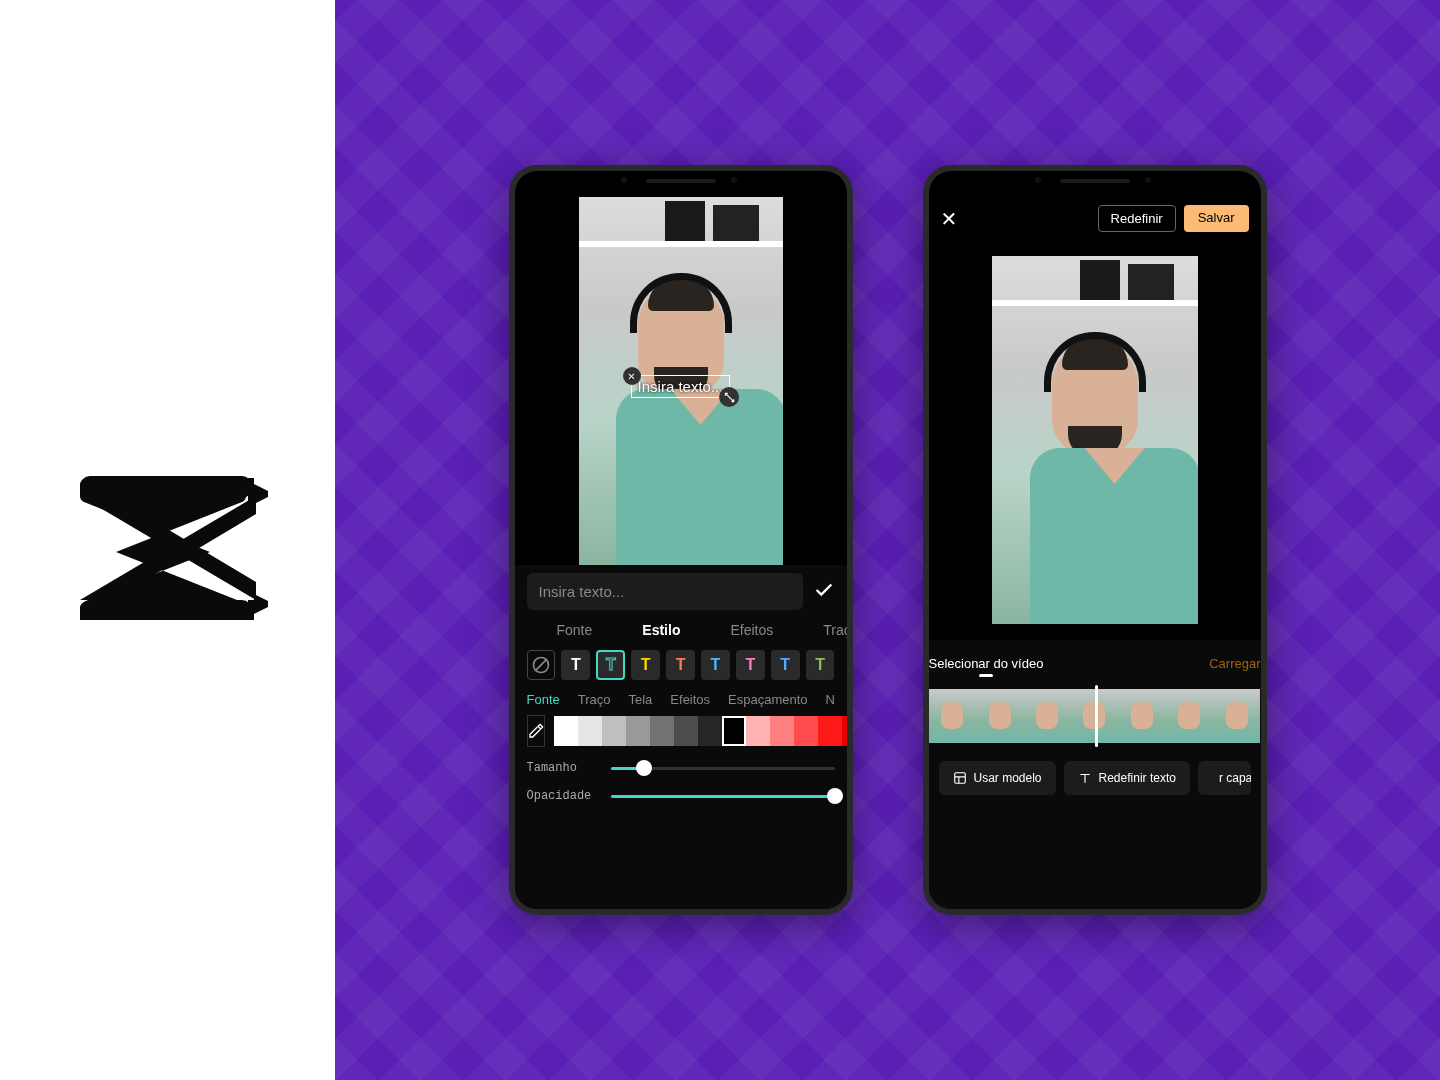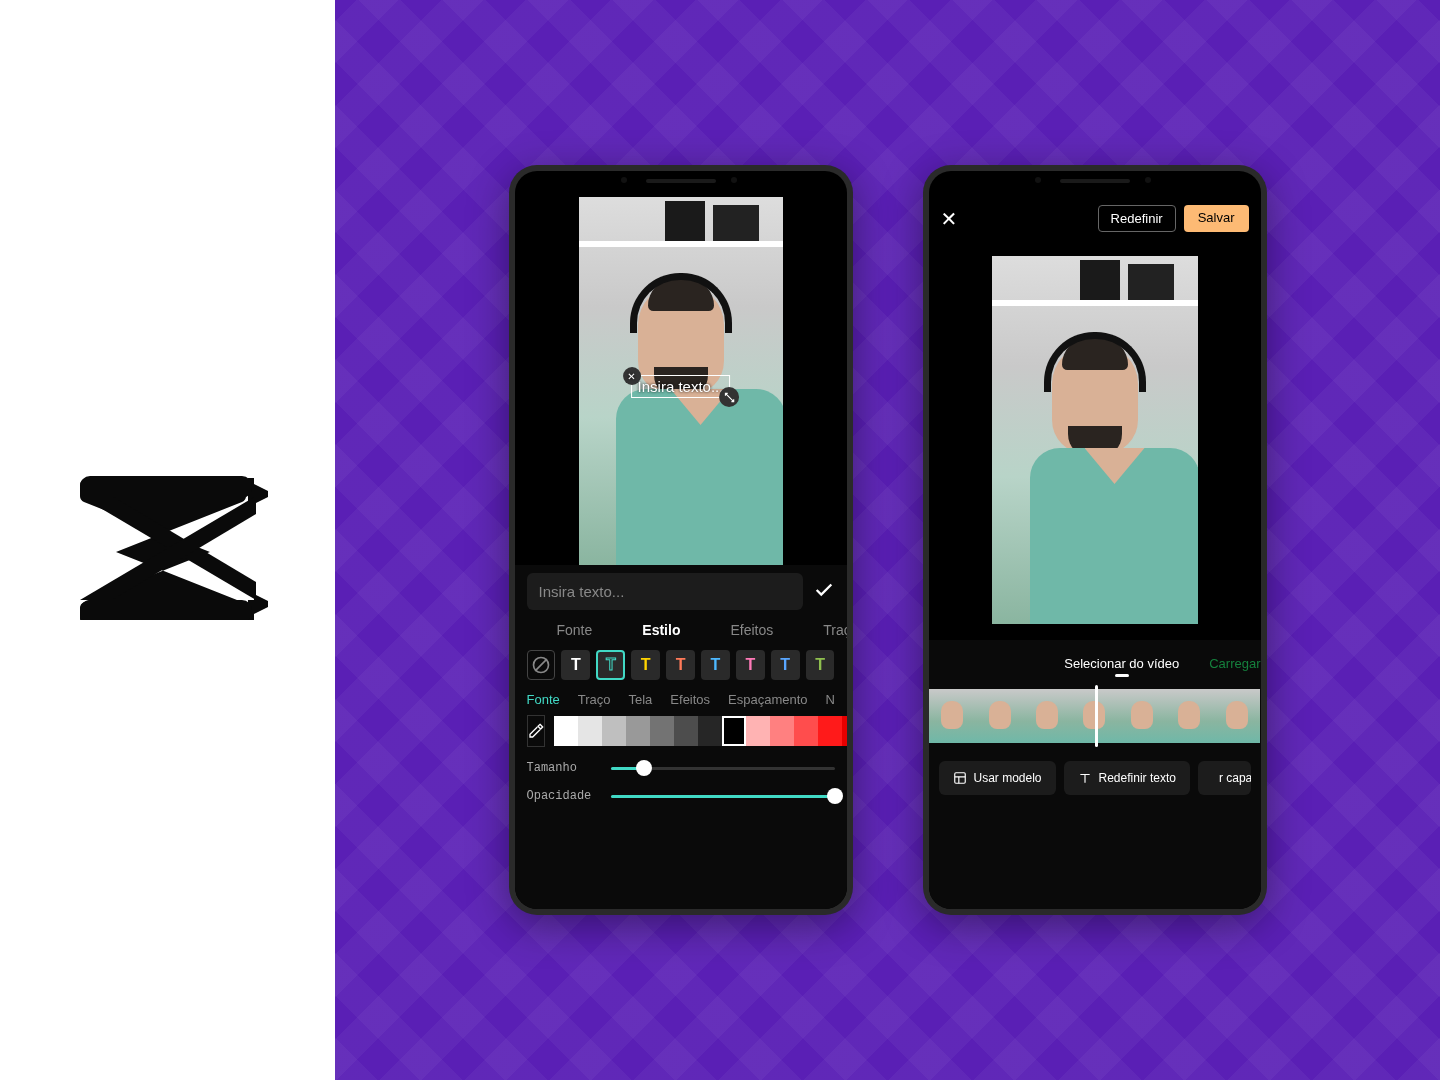--- a/index.html
+++ b/index.html
@@ -73,22 +73,22 @@
   .top-bar { display: flex; align-items: center; justify-content: space-between; padding: 8px 12px; }
   .close-btn { color: #fff; font-size: 20px; }
   .top-actions { display: flex; gap: 8px; }
   .btn-outline { border: 1px solid #666; color: #fff; padding: 5px 12px; border-radius: 4px; font-size: 13px; }
   .btn-primary { background: #fdba74; color: #000; padding: 5px 14px; border-radius: 4px; font-size: 13px; font-weight:500;}
   
   .preview-area2 { flex: 0 0 auto; height: 400px; background: #000; display: flex; align-items: center; justify-content: center; }
   .video-frame2 { width: 206px; height: 368px; }
   
   .cover-controls { flex: 1; background: #0a0a0a; display: flex; flex-direction: column; }
-  .cover-tabs { display: flex; justify-content: flex-end; gap: 30px; font-size: 13px; padding: 16px 0 10px; }
-  .cover-tab { color: #15803d; position: relative; }
+  .cover-tabs { display: flex; justify-content: space-between; gap: 30px; font-size: 13px; padding: 16px 0 10px; }
+  .cover-tab { color: #a16207; position: relative; }
   .cover-tab.active { color: #fff; }
   .cover-tab.active::after { content: ''; position: absolute; bottom: -6px; left: 50%; transform: translateX(-50%); width: 14px; height: 3px; background: #fff; border-radius: 2px; }
   
   .filmstrip { display: flex; height: 54px; margin: 8px 0; position: relative; }
   .frame-thumb { flex: 1; background: linear-gradient(180deg, #c9c9c9 0%, #8ab5a0 60%, #6fb8a8 100%); position: relative; }
   .frame-thumb::after { content: ''; position: absolute; top:12px; left:50%; transform:translateX(-50%); width:22px; height:28px; background:#d9b196; border-radius:10px 10px 8px 8px;}
   .filmstrip .indicator { position: absolute; top: -4px; bottom: -4px; left: 50%; width: 3px; background: #fff; border-radius: 2px;}
   
   .hint { text-align: center; color: #888; font-size: 12px; padding: 10px 0 20px; }
   

